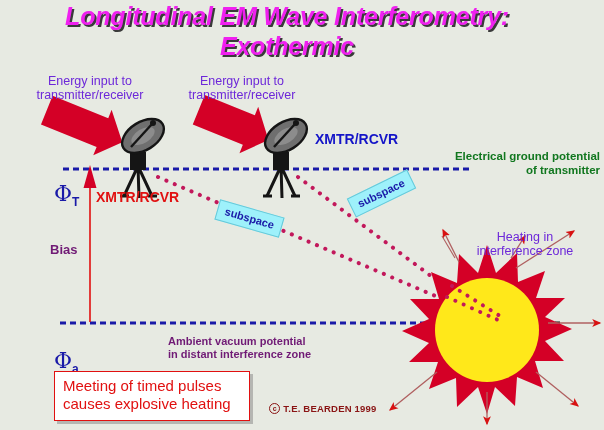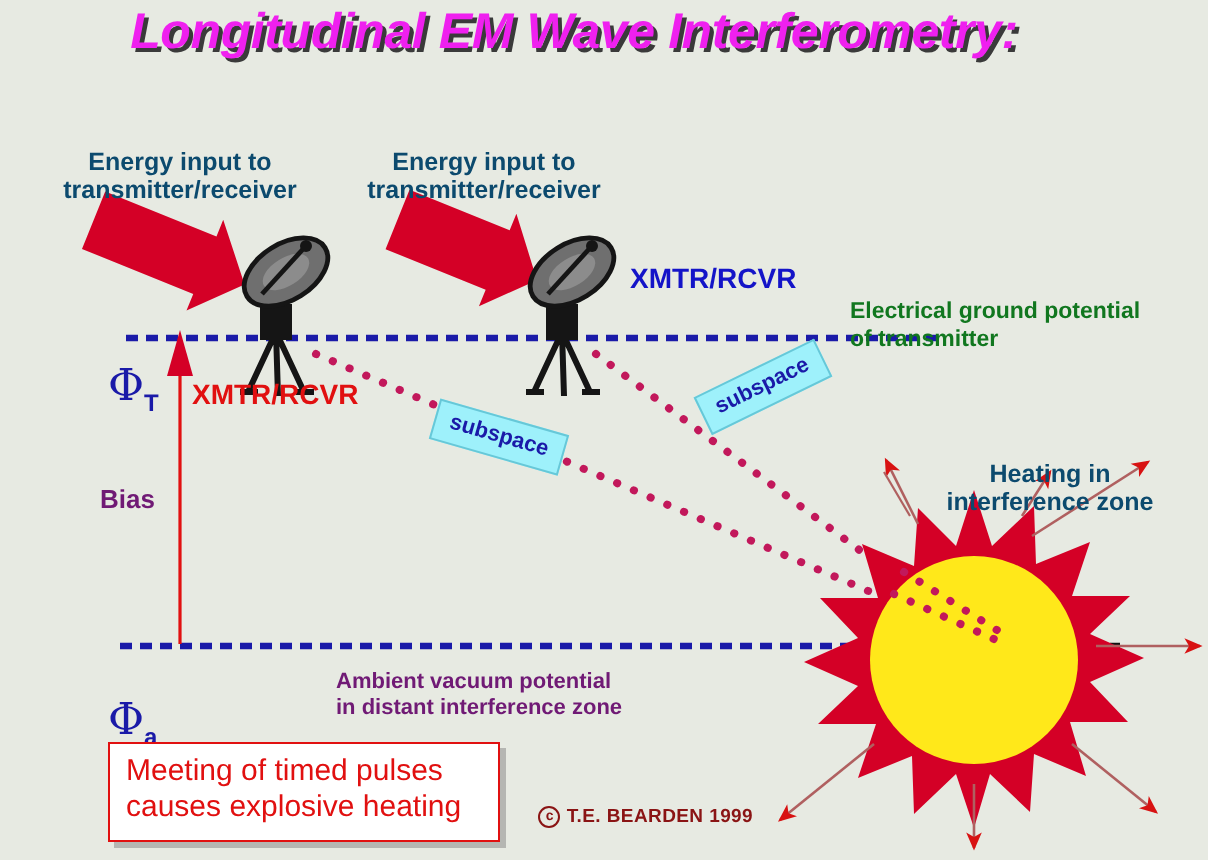--- a/index.html
+++ b/index.html
@@ -17,32 +17,32 @@
   
   #title{
     position:absolute;left:0;top:2px;width:574px;text-align:center;
     font-size:25px;font-weight:bold;font-style:italic;
     color:#ef20ef;
     text-shadow:2px 2px 0 #3a3a3a;
     letter-spacing:-0.2px;line-height:1.18;
   }
 
   
-  .red-lbl{color:#0c4a6e;font-weight:bold;font-size:12.5px;text-align:center;}
+  .red-lbl{color:#6d28d9;font-weight:normal;font-size:12.5px;text-align:center;}
   #energy1{left:20px;top:74px;width:140px;}
   #energy2{left:168px;top:74px;width:148px;}
   #heating{left:455px;top:230px;width:140px;text-align:center;font-size:12.5px;}
 
   #xmtr1{left:96px;top:190px;color:#e11010;font-weight:bold;font-size:14px;}
   #xmtr2{left:315px;top:132px;color:#1414c8;font-weight:bold;font-size:14px;}
 
   
   #ground{
     left:425px;top:150px;width:175px;color:#11771f;
-    font-weight:bold;font-size:11.5px;line-height:1.18;
+    font-weight:bold;font-size:11.5px;line-height:1.18;text-align:right;
   }
 
   
   .blue-lbl{color:#701a75;font-weight:bold;}
   #bias{left:50px;top:243px;font-size:13px;}
   #ambient{left:168px;top:335px;font-size:11px;line-height:1.2;}
 
   .phi{color:#1a1aa8;font-weight:normal;font-size:22px;font-family:"DejaVu Serif",serif;}
   .phi sub{font-size:12px;font-weight:bold;font-family:"Liberation Sans",sans-serif;}
   #phiT{left:26px;top:157px;}
@@ -170,20 +170,21 @@
       <line x1="511" y1="258" x2="525" y2="236" marker-end="url(#redhead2)"></line>
     </g>
 
     <g>
       <line x1="455" y1="258" x2="442" y2="236" stroke="#b06060" stroke-width="1.1"></line>
     </g>
   </svg>
 
   <div id="title">
     <div>Longitudinal EM Wave Interferometry:</div>
+    <div>Exothermic</div>
   </div>
 
   <div class="txt red-lbl" id="energy1">Energy input to
 transmitter/receiver</div>
 
   <div class="txt red-lbl" id="energy2">Energy input to
 transmitter/receiver</div>
 
   <div class="txt" id="xmtr1">XMTR/RCVR</div>
 

